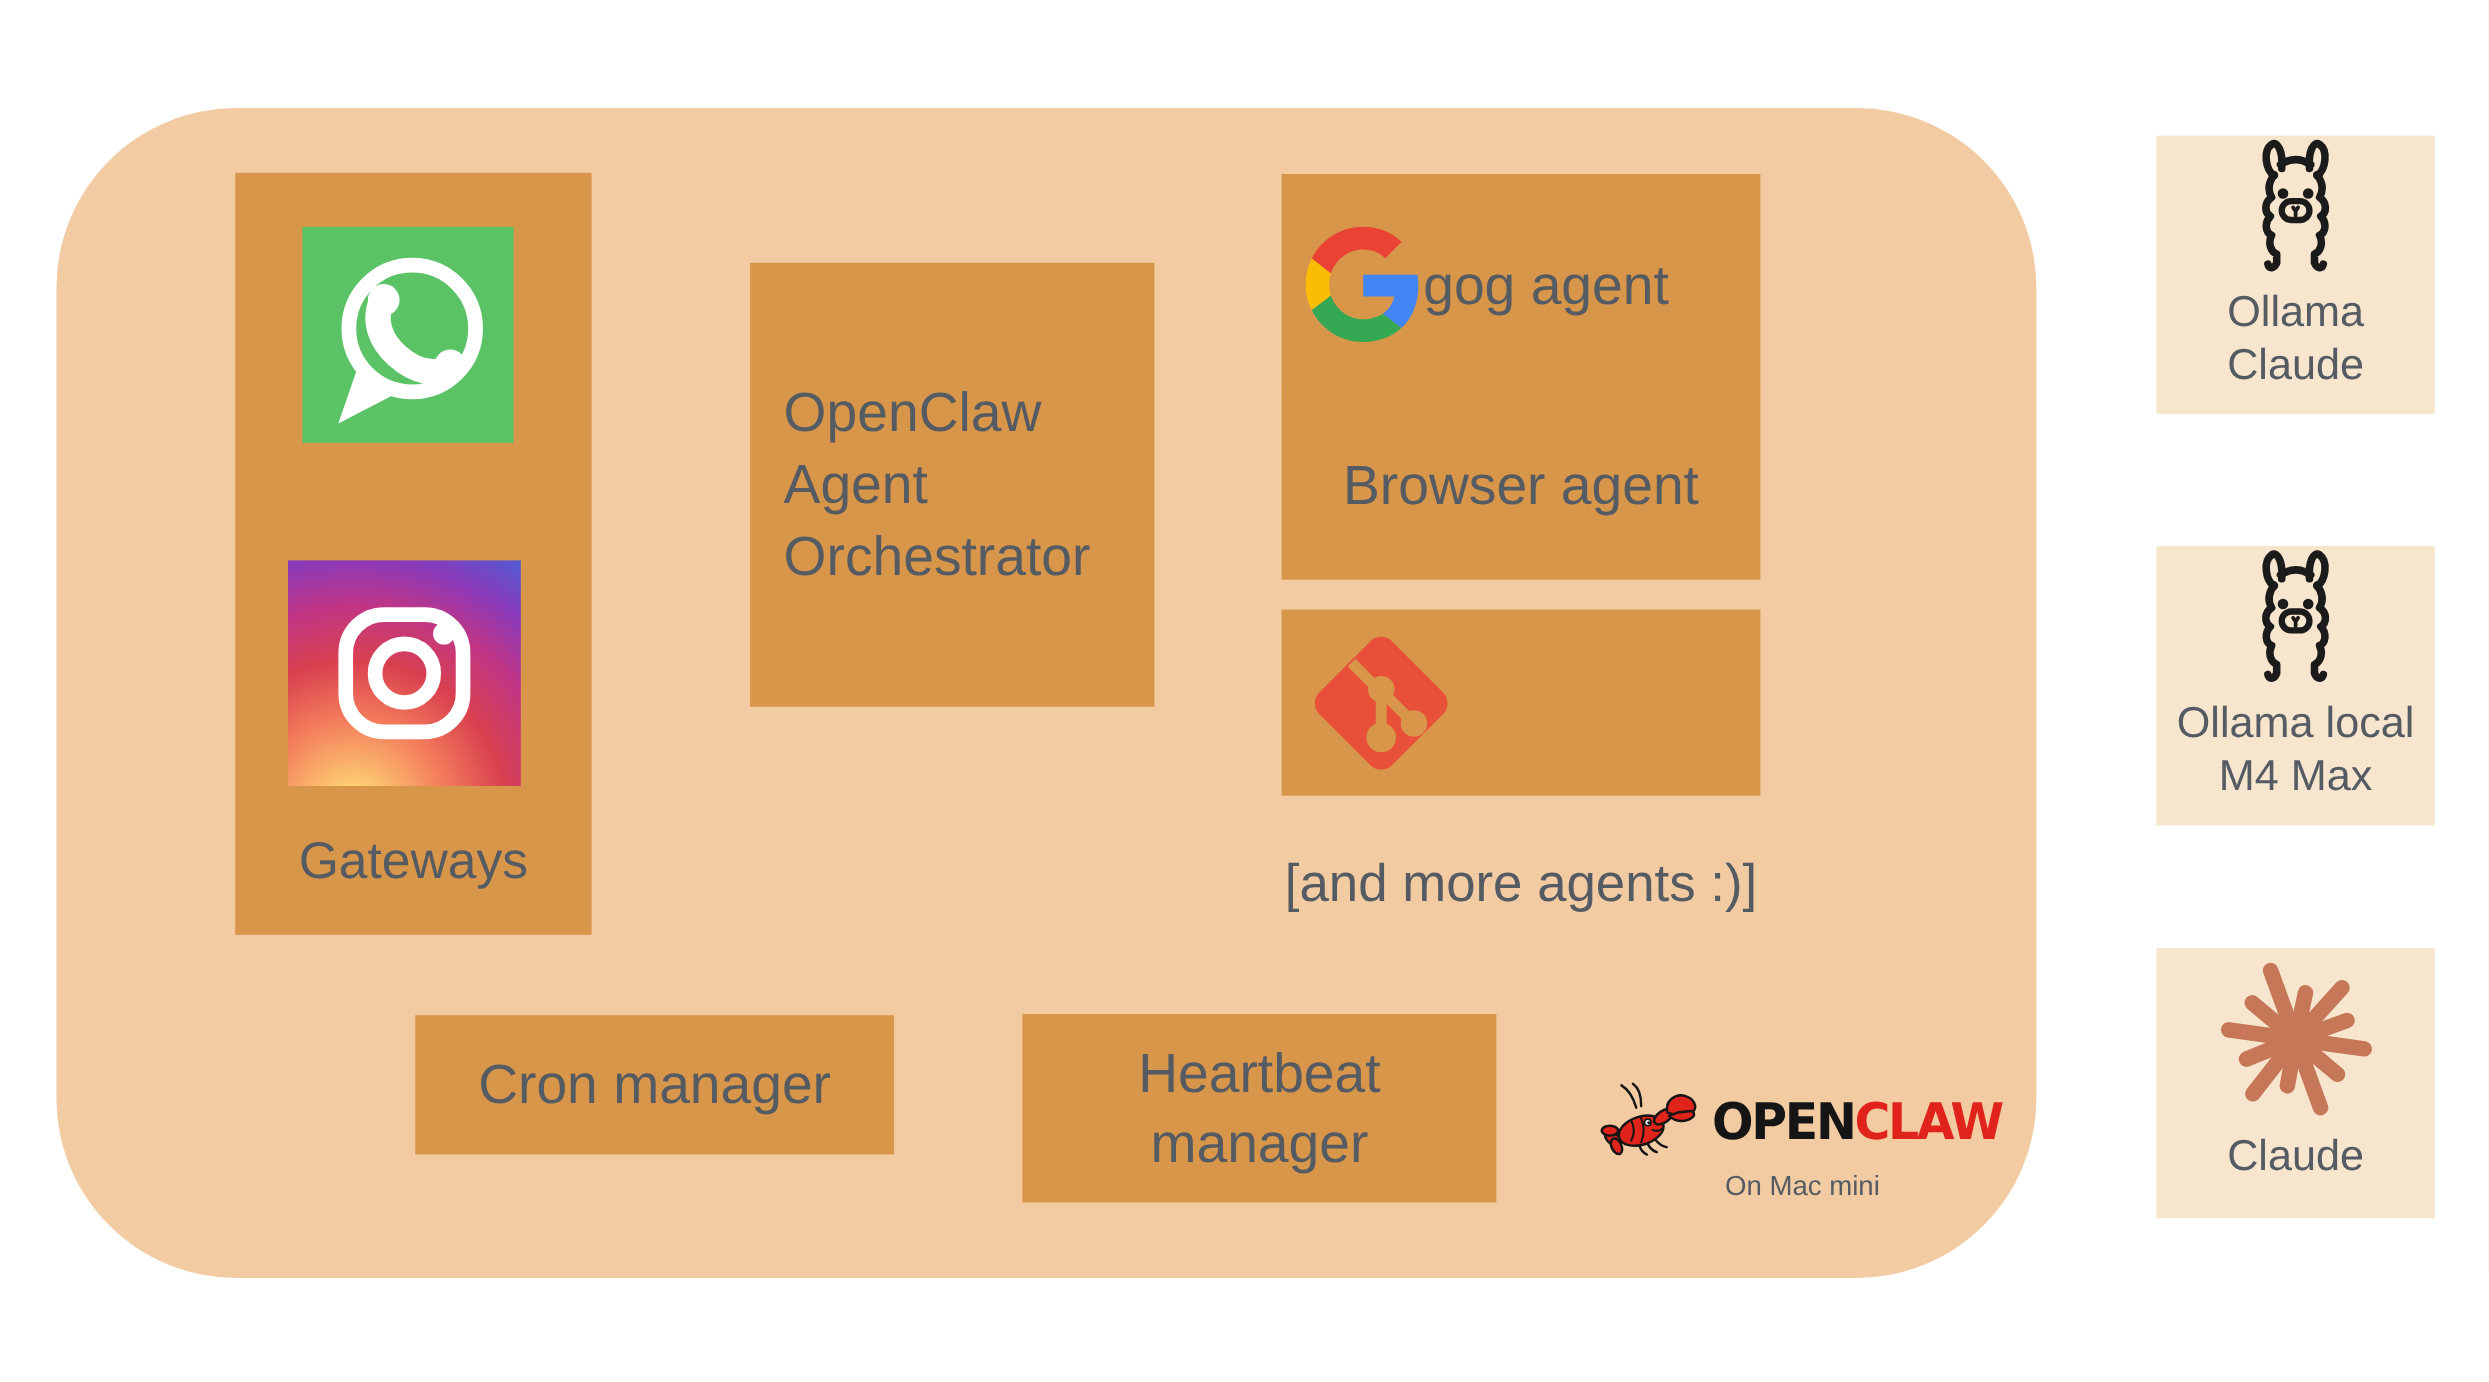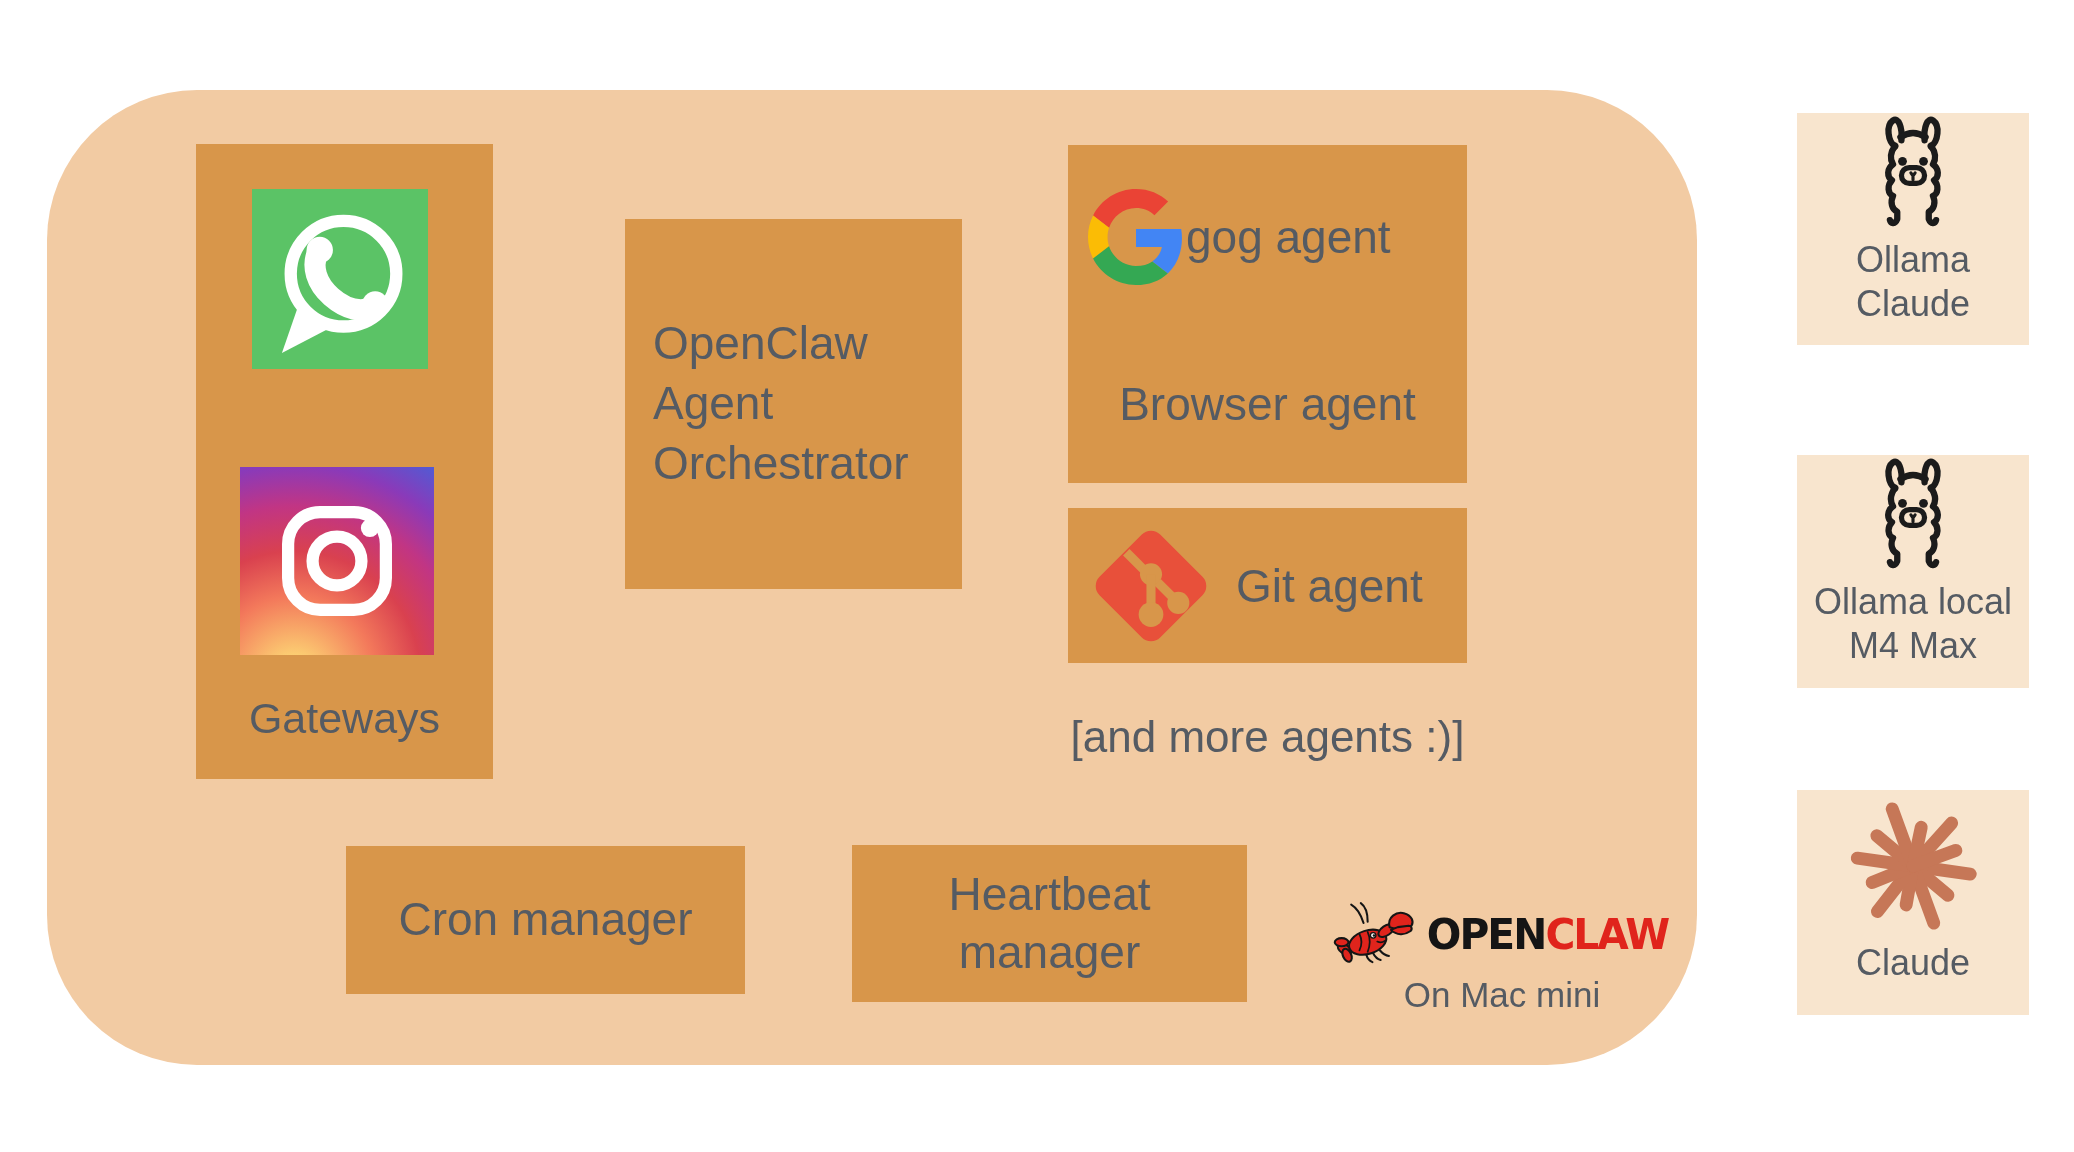--- a/index.html
+++ b/index.html
@@ -57,34 +57,34 @@
   .agent.browser{top:235px;height:158px;justify-content:center;}
   .agent.git{top:418px;height:155px;padding-left:18px;}
   .agent.git .git-icon{width:130px;height:130px;flex:0 0 auto;display:block;}
   .agent.git .agent-label{margin-left:20px;}
   .more-note{
     position:absolute;left:1021px;top:622px;width:399px;
     text-align:center;font-size:44px;
   }
   
   .manager{display:flex;flex-direction:column;align-items:center;justify-content:center;font-size:46px;line-height:1.25;text-align:center;}
-  .manager.cron{left:299px;top:756px;width:399px;height:148px;}
+  .manager.cron{left:299px;top:756px;width:399px;height:116px;}
   .manager.heartbeat{left:805px;top:755px;width:395px;height:157px;}
   
   .branding{left:1285px;top:806px;width:340px;}
   .logo-row{display:flex;align-items:center;justify-content:center;height:76px;}
   .lobster-svg{width:96px;height:76px;display:block;margin-right:2px;}
   .wordmark{
     font-family:"DejaVu Sans","Liberation Sans",sans-serif;
     font-size:42px;font-weight:900;letter-spacing:-2px;
     display:inline-block;transform:scaleX(.97);white-space:nowrap;
   }
   .wm-open{color:var(--logo-black);}
   .wm-claw{color:var(--logo-red);}
-  .subtitle{text-align:center;font-size:35px;margin-top:3px;color:var(--text);}
+  .subtitle{text-align:center;font-size:23px;margin-top:3px;color:var(--text);}
   
   .provider{
     position:absolute;left:1797px;width:232px;background:var(--provider-box);
     display:flex;flex-direction:column;align-items:center;
     text-align:center;font-size:36px;line-height:1.28;
   }
   .provider.p1{top:113px;height:232px;}
   .provider.p2{top:455px;height:233px;}
   .provider.p3{top:790px;height:225px;}
   .llama-svg{width:108px;height:126px;display:block;}
@@ -149,21 +149,20 @@
       <rect x="17" y="17" width="66" height="66" rx="10" transform="rotate(45 50 50)" style="fill:var(--git-red)"></rect>
       <g style="stroke:var(--box);fill:var(--box)">
         <line x1="31" y1="24" x2="54" y2="47" stroke-width="7"></line>
         <circle cx="50" cy="41" r="8.5" stroke="none"></circle>
         <line x1="50" y1="41" x2="50" y2="70" stroke-width="7"></line>
         <circle cx="50" cy="72" r="9.5" stroke="none"></circle>
         <line x1="55" y1="47" x2="69" y2="61" stroke-width="7"></line>
         <circle cx="71" cy="63" r="8.5" stroke="none"></circle>
       </g>
     </svg>
-    <span class="agent-label">Git agent</span>
   </div>
 
   <div class="more-note">[and more agents :)]</div>
 
   <div class="box manager cron">
     <div>Cron manager</div>
   </div>
   <div class="box manager heartbeat">
     <div>Heartbeat</div>
     <div>manager</div>

